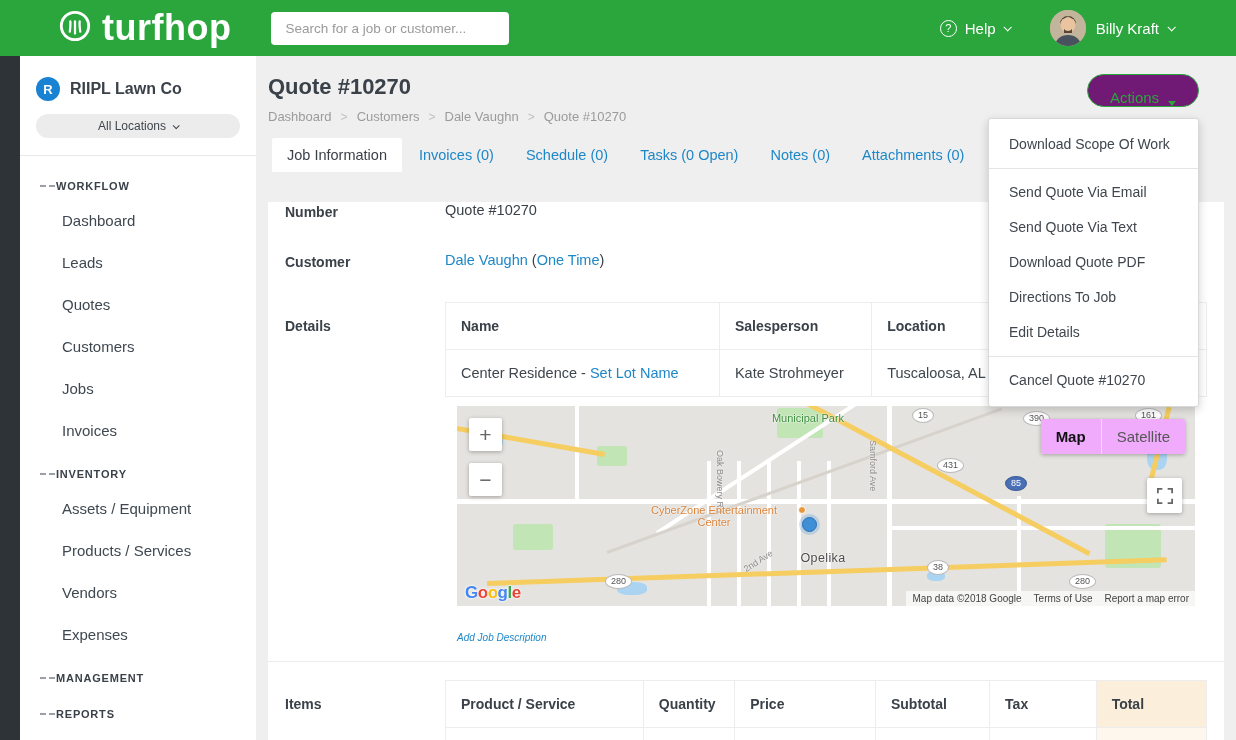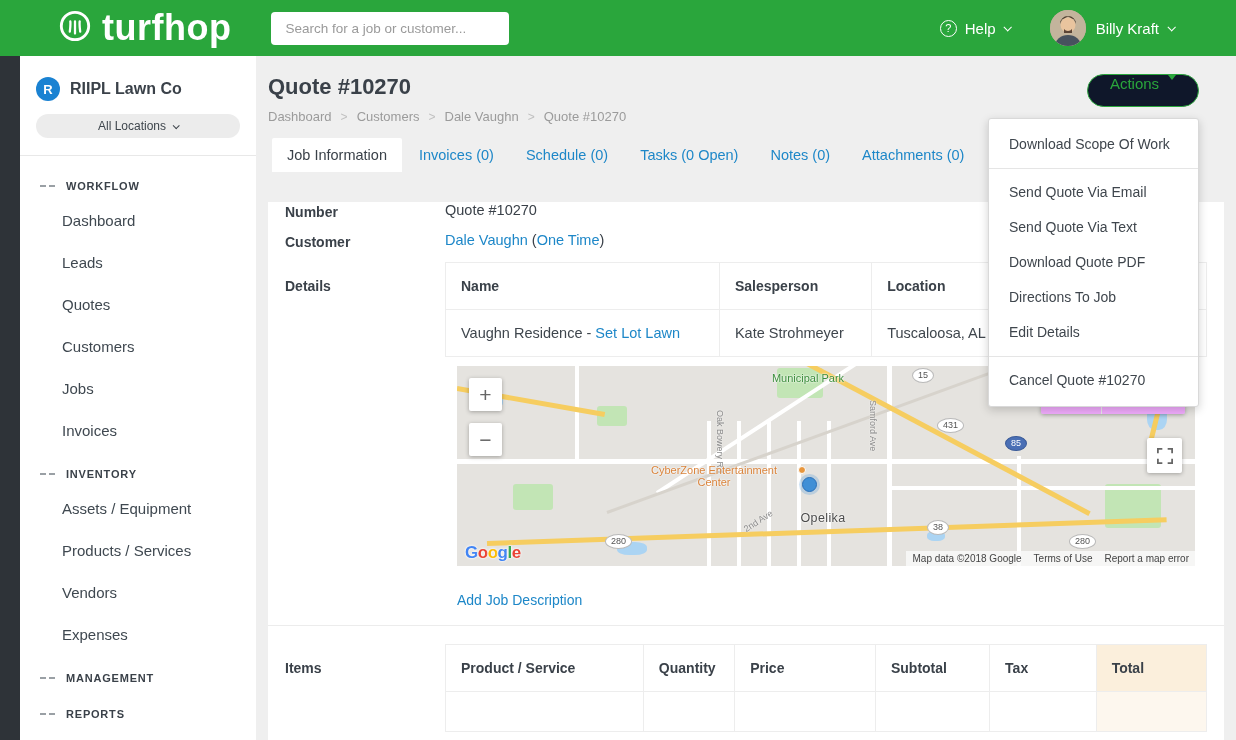--- a/index.html
+++ b/index.html
@@ -22,41 +22,41 @@
   
   .side-strip { position:absolute; left:0; top:56px; width:20px; bottom:0; background:#2e3338; }
   .sidebar { position:absolute; left:20px; top:56px; width:236px; bottom:0; background:#fff; }
   .company { display:flex; align-items:center; gap:10px; padding:21px 16px 0 16px; }
   .r-badge { width:24px; height:24px; border-radius:50%; background:#1a82d2; color:#fff; font-size:13px; font-weight:bold; display:flex; align-items:center; justify-content:center; flex:none; }
   .company-name { font-size:16px; font-weight:bold; color:#3a4149; }
   .loc-pill { margin:13px 16px 0 16px; height:24px; background:#ececec; border-radius:12px; display:flex; align-items:center; justify-content:center; gap:7px; font-size:12px; color:#3f464d; cursor:pointer; }
   .loc-pill .chev { width:5px; height:5px; border-width:1.5px; }
   .side-divider { border-bottom:1px solid #e8e8e8; margin-top:17px; }
   .nav { padding-top:8px; }
-  .nav-section { display:flex; align-items:center; gap:11px; padding:16px 16px 8px 20px; font-size:11px; font-weight:bold; letter-spacing:.8px; color:#3a4149; }
+  .nav-section { display:flex; align-items:center; gap:1px; padding:16px 16px 8px 20px; font-size:11px; font-weight:bold; letter-spacing:.8px; color:#3a4149; }
   .dash-icon { display:flex; gap:3px; }
   .dash-icon i { width:6px; height:2px; background:#9aa0a5; }
   .nav-item { height:42px; line-height:42px; padding-left:42px; font-size:15px; color:#3f4850; cursor:pointer; }
 
   
   .main { position:absolute; left:256px; top:56px; right:0; bottom:0; }
   .page-head { position:relative; padding:18px 12px 0 12px; }
   .page-title { font-size:22px; font-weight:bold; color:#3a4149; }
   .breadcrumb { margin-top:9px; font-size:13px; color:#9b9b9b; display:flex; gap:9px; align-items:center; }
   .crumb { cursor:pointer; }
   .crumb-sep { color:#c0c0c0; font-size:12px; }
-  .actions-btn { position:absolute; top:18px; right:37px; width:112px; height:33px; background:#0f172a; border:1px solid #2aa63c; border-radius:17px; color:#2aa63c; font-size:15px; display:flex; align-items:flex-start; justify-content:center; gap:9px; cursor:pointer; font-family:inherit; }
+  .actions-btn { position:absolute; top:18px; right:37px; width:112px; height:33px; background:#701a75; border:1px solid #2aa63c; border-radius:17px; color:#2aa63c; font-size:15px; display:flex; align-items:flex-end; justify-content:center; gap:9px; cursor:pointer; font-family:inherit; }
   .caret { width:0; height:0; border-left:4px solid transparent; border-right:4px solid transparent; border-top:5px solid #2aa63c; }
 
   .tabs { display:flex; align-items:flex-end; margin:14px 12px 0 16px; gap:2px; }
   .tab { padding:9px 15px; font-size:14.5px; color:#1d87c8; cursor:pointer; white-space:nowrap; }
   .tab.active { background:#fff; color:#3a4149; border-radius:2px 2px 0 0; }
 
   .panel { margin:0 12px; background:#fff; height:640px; }
-  .info-row { display:flex; padding:0 17px; margin-top:12px; }
+  .info-row { display:flex; padding:0 17px; margin-top:32px; }
   .info-row.first { margin-top:30px; }
   .info-label { width:160px; flex:none; font-size:14px; font-weight:bold; color:#3a4149; padding-top:2px; }
   .info-label.table-align { padding-top:16px; }
   .info-value { flex:1; font-size:14.5px; color:#3a4149; min-width:0; }
   a.lnk { color:#1d87c8; text-decoration:none; cursor:pointer; }
 
   table.grid { width:100%; border-collapse:collapse; }
   table.grid th, table.grid td { border:1px solid #ededed; text-align:left; padding:15px; font-size:14px; }
   table.grid th { font-weight:bold; color:#3a4149; }
   table.grid td { font-size:14.5px; color:#3f464d; }
@@ -90,21 +90,21 @@
   .ms-btn { height:35px; padding:0 15px; background:#f0abfc; display:flex; align-items:center; font-size:15px; color:#565656; cursor:pointer; }
   .ms-btn.sel { font-weight:bold; color:#111; }
   .ms-btn + .ms-btn { border-left:1px solid #e8e8e8; }
   .fs-btn { position:absolute; right:13px; top:72px; width:35px; height:35px; background:#fff; border-radius:2px; box-shadow:0 1px 4px rgba(0,0,0,.3); display:flex; align-items:center; justify-content:center; cursor:pointer; }
   .g-logo { position:absolute; left:8px; bottom:3px; font-size:17px; font-weight:bold; letter-spacing:-.5px; text-shadow:0 0 2px #fff,0 0 3px #fff; }
   .gl-b { color:#4285F4; } .gl-r { color:#EA4335; } .gl-y { color:#FBBC05; } .gl-g { color:#34A853; }
   .attrib { position:absolute; right:0; bottom:0; height:15px; display:flex; align-items:center; gap:12px; font-size:10px; color:#444; background:rgba(250,250,250,.8); padding:0 6px; }
   .attrib span { cursor:pointer; }
   .attrib .static { cursor:default; }
 
-  .add-desc { display:inline-block; margin:26px 0 0 12px; font-size:14px; }
+  .add-desc { display:inline-block; margin:26px 0 0 12px; font-size:10px;font-style:italic; }
   .panel-divider { border-top:1px solid #ececec; margin-top:17px; }
 </style>
 </head>
 <body>
 
 <div class="topbar">
   <div class="logo">
     <span>
       <svg width="34" height="34" viewBox="0 0 36 36">
         <circle cx="18" cy="18" r="14.5" fill="none" stroke="#fff" stroke-width="3"></circle>
@@ -239,21 +239,21 @@
       <div class="info-value">
         <table class="grid">
           <tbody>
               <tr>
             <th style="width:36%">Name</th>
             <th style="width:20%">Salesperson</th>
             <th style="width:44%">Location</th>
           </tr>
           <tr>
             <td>
-              <span>Vaughn Residence - </span><a class="lnk">Set Lot Lawn</a>
+              <span>Center Residence - </span><a class="lnk">Set Lot Name</a>
             </td>
             <td>Kate Strohmeyer</td>
             <td>Tuscaloosa, AL (8</td>
           </tr>
         </tbody>
           </table>
 
         
         <div class="map">
 

